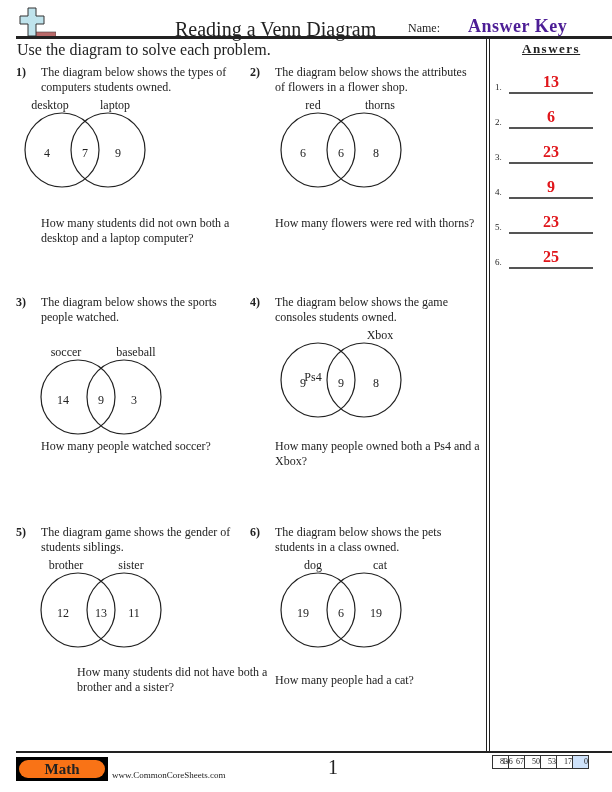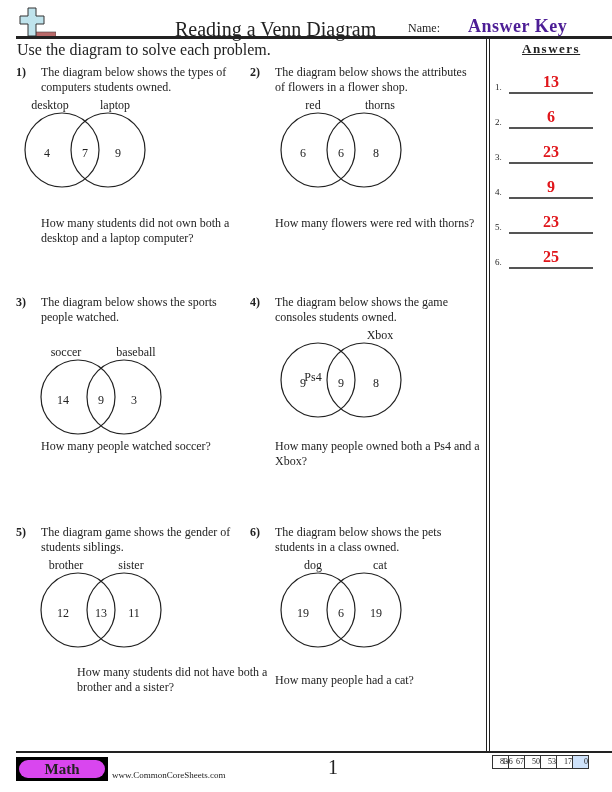--- a/index.html
+++ b/index.html
@@ -31,21 +31,21 @@
   .ptext { position: absolute; left: 25px; top: 0; width: 200px; font-size: 12px; line-height: 15px; }
   .venn { position: absolute; left: 10px; top: 33px; width: 170px; height: 115px; }
   .venn .lbl { position: absolute; top: 0; font-size: 12px; text-align: center; width: 60px; }
   .venn .num { position: absolute; top: 48px; font-size: 12px; text-align: center; width: 30px; }
   .venn svg { position: absolute; left: 0; top: 14px; }
   .question { position: absolute; left: 25px; width: 210px; font-size: 12px; line-height: 15px; }
 
   
   .footer-rule { left: 16px; top: 751px; width: 596px; height: 2px; background: #222; }
   .math-badge { left: 16px; top: 757px; width: 92px; height: 24px; background: #000; }
-  .math-pill { position: absolute; left: 3px; top: 3px; width: 86px; height: 18px; background: #d946ef; border-radius: 10px;
+  .math-pill { position: absolute; left: 3px; top: 3px; width: 86px; height: 18px; background: #f97316; border-radius: 10px;
                font-size: 15px; font-weight: bold; text-align: center; line-height: 18px; }
   .site { left: 112px; top: 770px; font-size: 9px; }
   .page-num { left: 328px; top: 756px; font-size: 20px; }
   .score-label { left: 470px; top: 757px; font-size: 8px; margin-left: 32px; }
   .score-table { left: 492px; top: 755px; display: flex; border: 1px solid #333; }
   .score-cell { width: 15px; height: 12px; font-size: 8px; text-align: right; line-height: 12px; border-right: 1px solid #333; }
   .score-cell:last-child { border-right: none; background: #cfe3fb; }
 </style>
 </head>
 <body>

